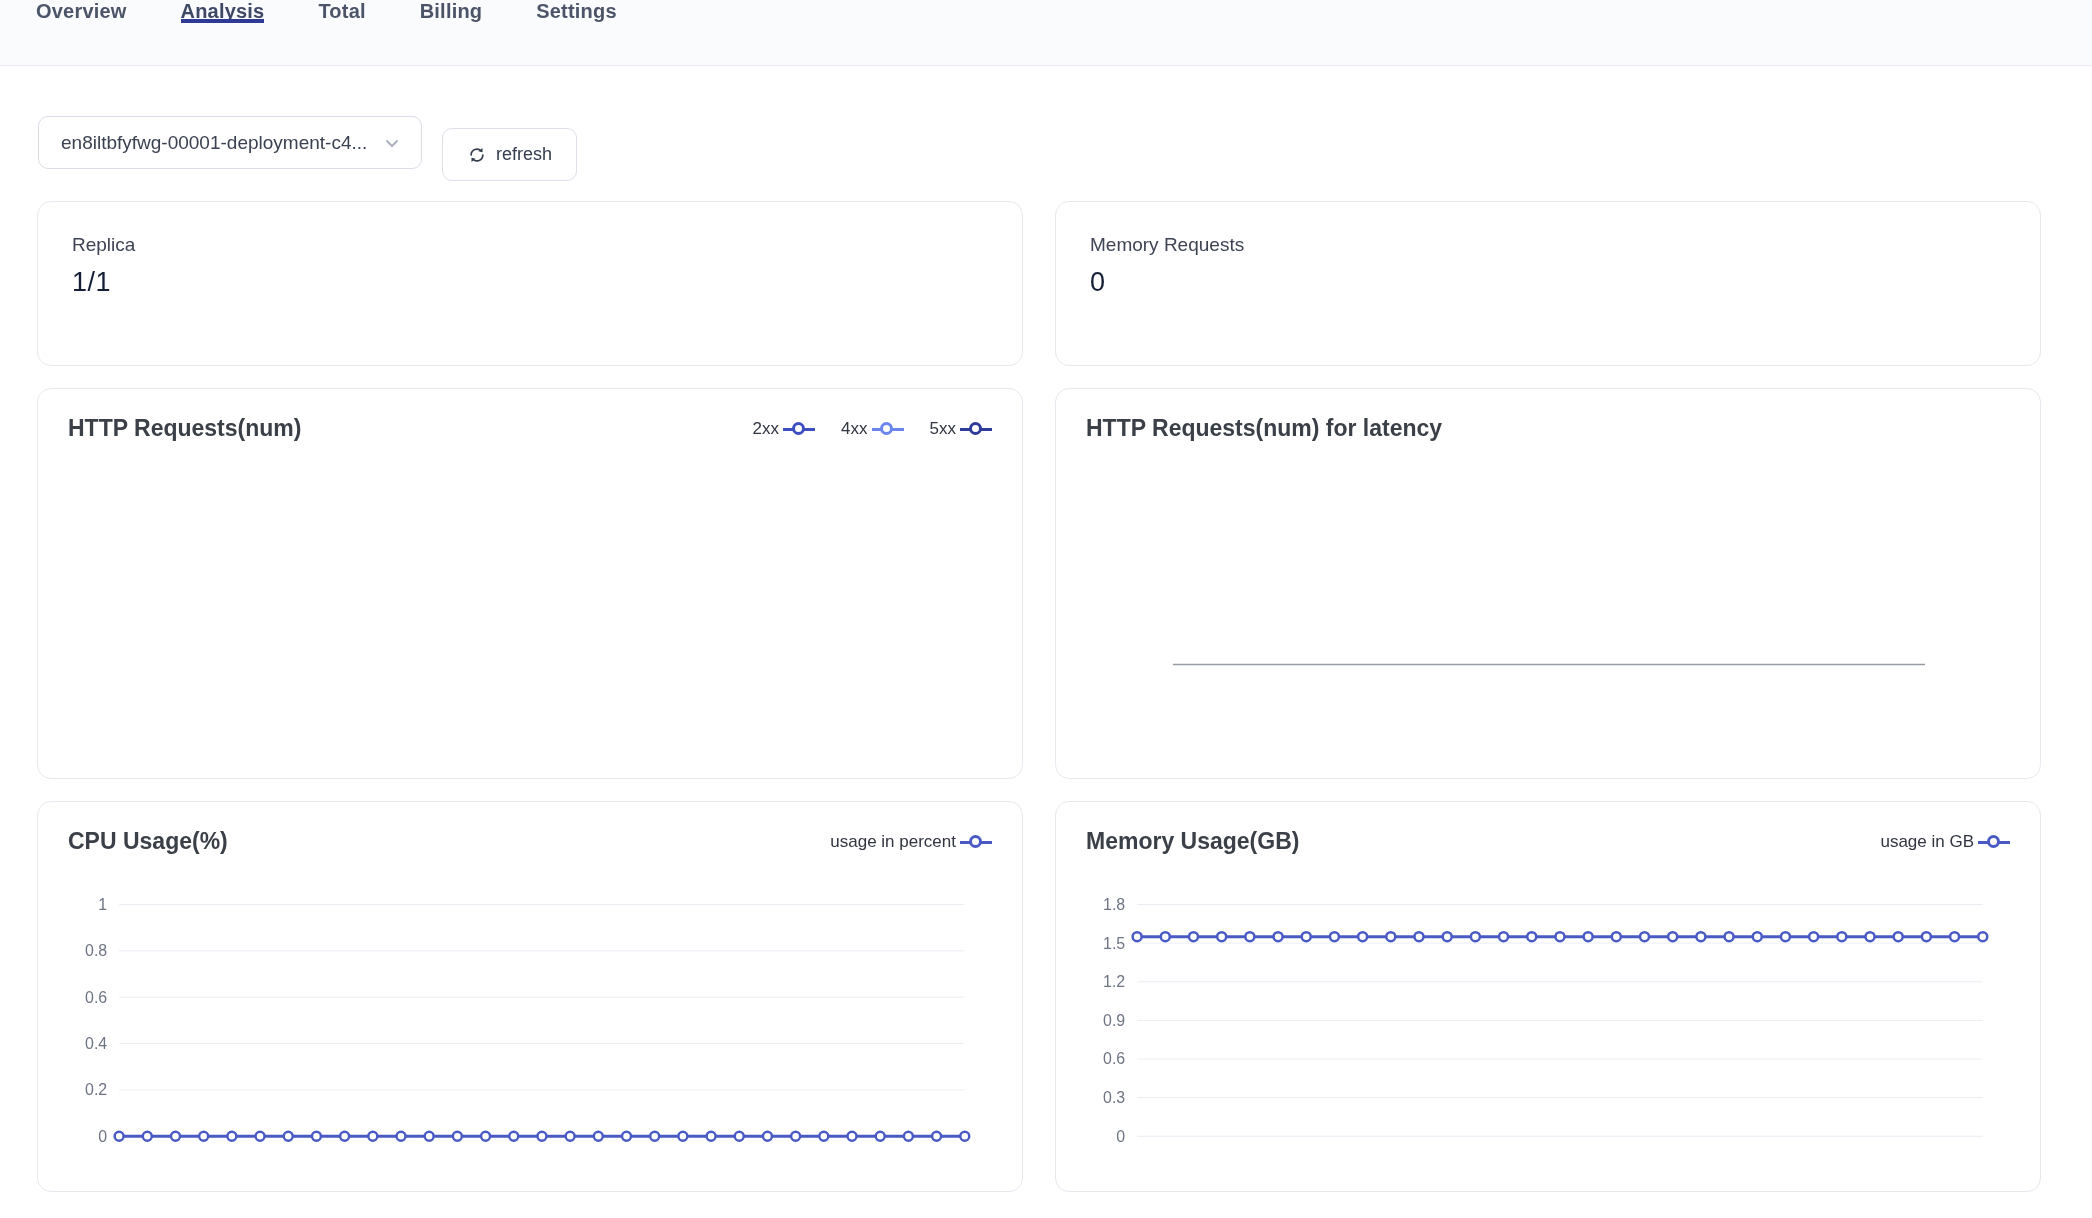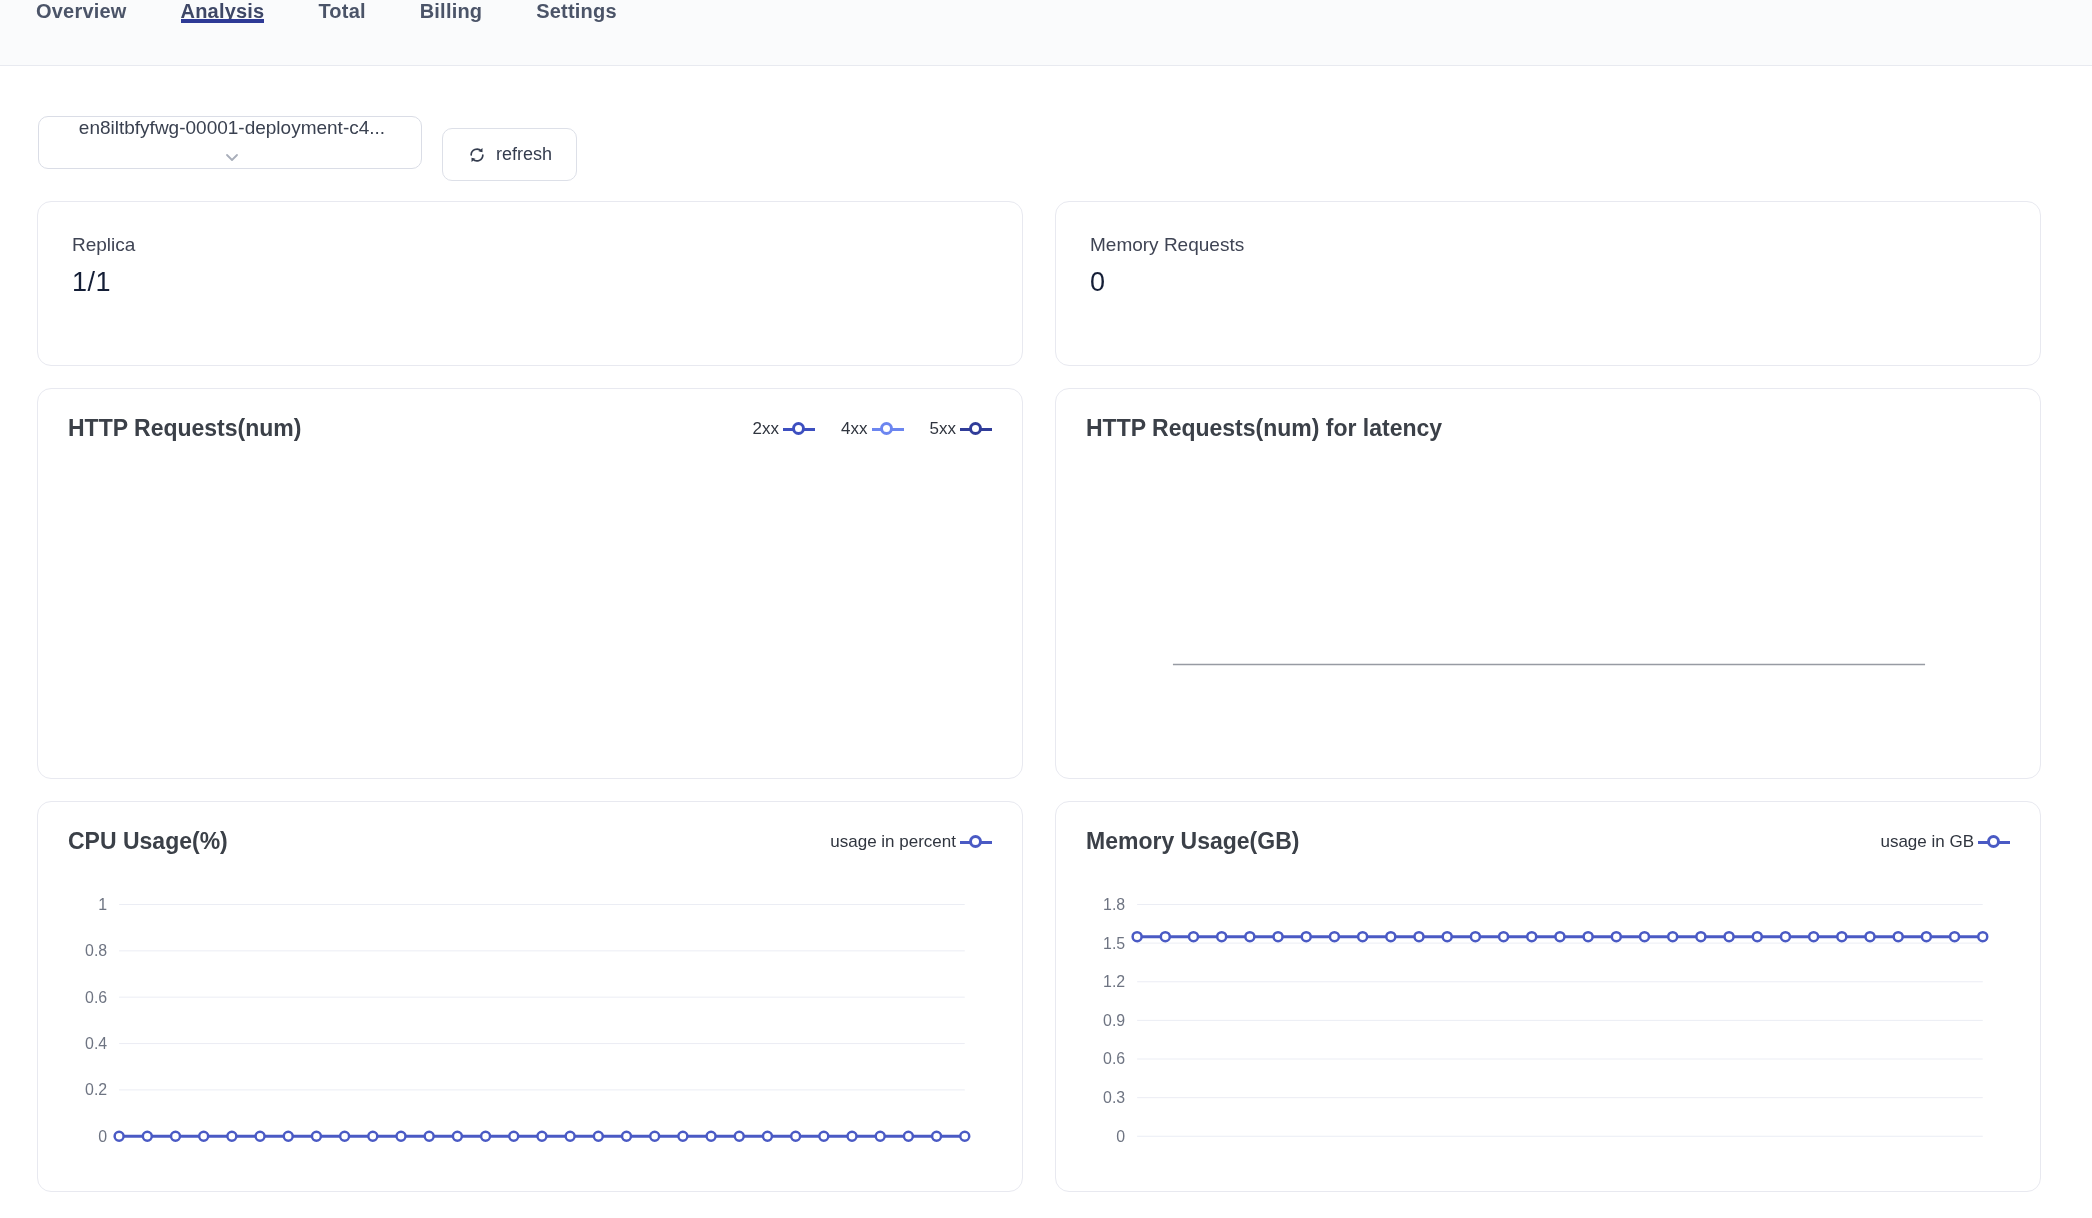--- a/index.html
+++ b/index.html
@@ -12,21 +12,21 @@
   .tab { display:flex; align-items:center; font-size:20px; font-weight:700;
     color:#4b5468; position:relative; cursor:pointer; letter-spacing:.2px; }
   .tab.active { color:#3e4766; }
   .tab.active::after { content:""; position:absolute; left:0; right:0; bottom:0;
     height:4px; background:#2e3a96; }
 
   
   .controls { display:flex; gap:20px; margin:38px 0 0 38px; align-items:center; }
   .select { height:53px; width:384px; background:#fff; border:1px solid #dadde6;
     border-radius:10px; display:flex; align-items:center; justify-content:space-between;
-    padding:0 18px 0 22px; font-size:19px; color:#3a4150; cursor:pointer;flex-direction:column; }
+    padding:0 18px 0 22px; font-size:19px; color:#3a4150; cursor:pointer; }
   .select .chev { width:22px; height:22px; flex:0 0 auto; }
   .btn { height:53px; background:#fff; border:1px solid #dde0e8; border-radius:10px;
     display:flex; align-items:center; gap:9px; padding:0 24px; font-size:18px;
     color:#343c4e; cursor:pointer;margin-top:24px; }
   .btn svg { width:20px; height:20px; }
 
   
   .grid { padding:20px 51px 0 37px; display:grid; grid-template-columns:986px 986px;
     grid-column-gap:32px; grid-row-gap:22px; }
   .card { background:#fff; border:1px solid #e8e9f0; border-radius:14px;padding-left:14px; }

